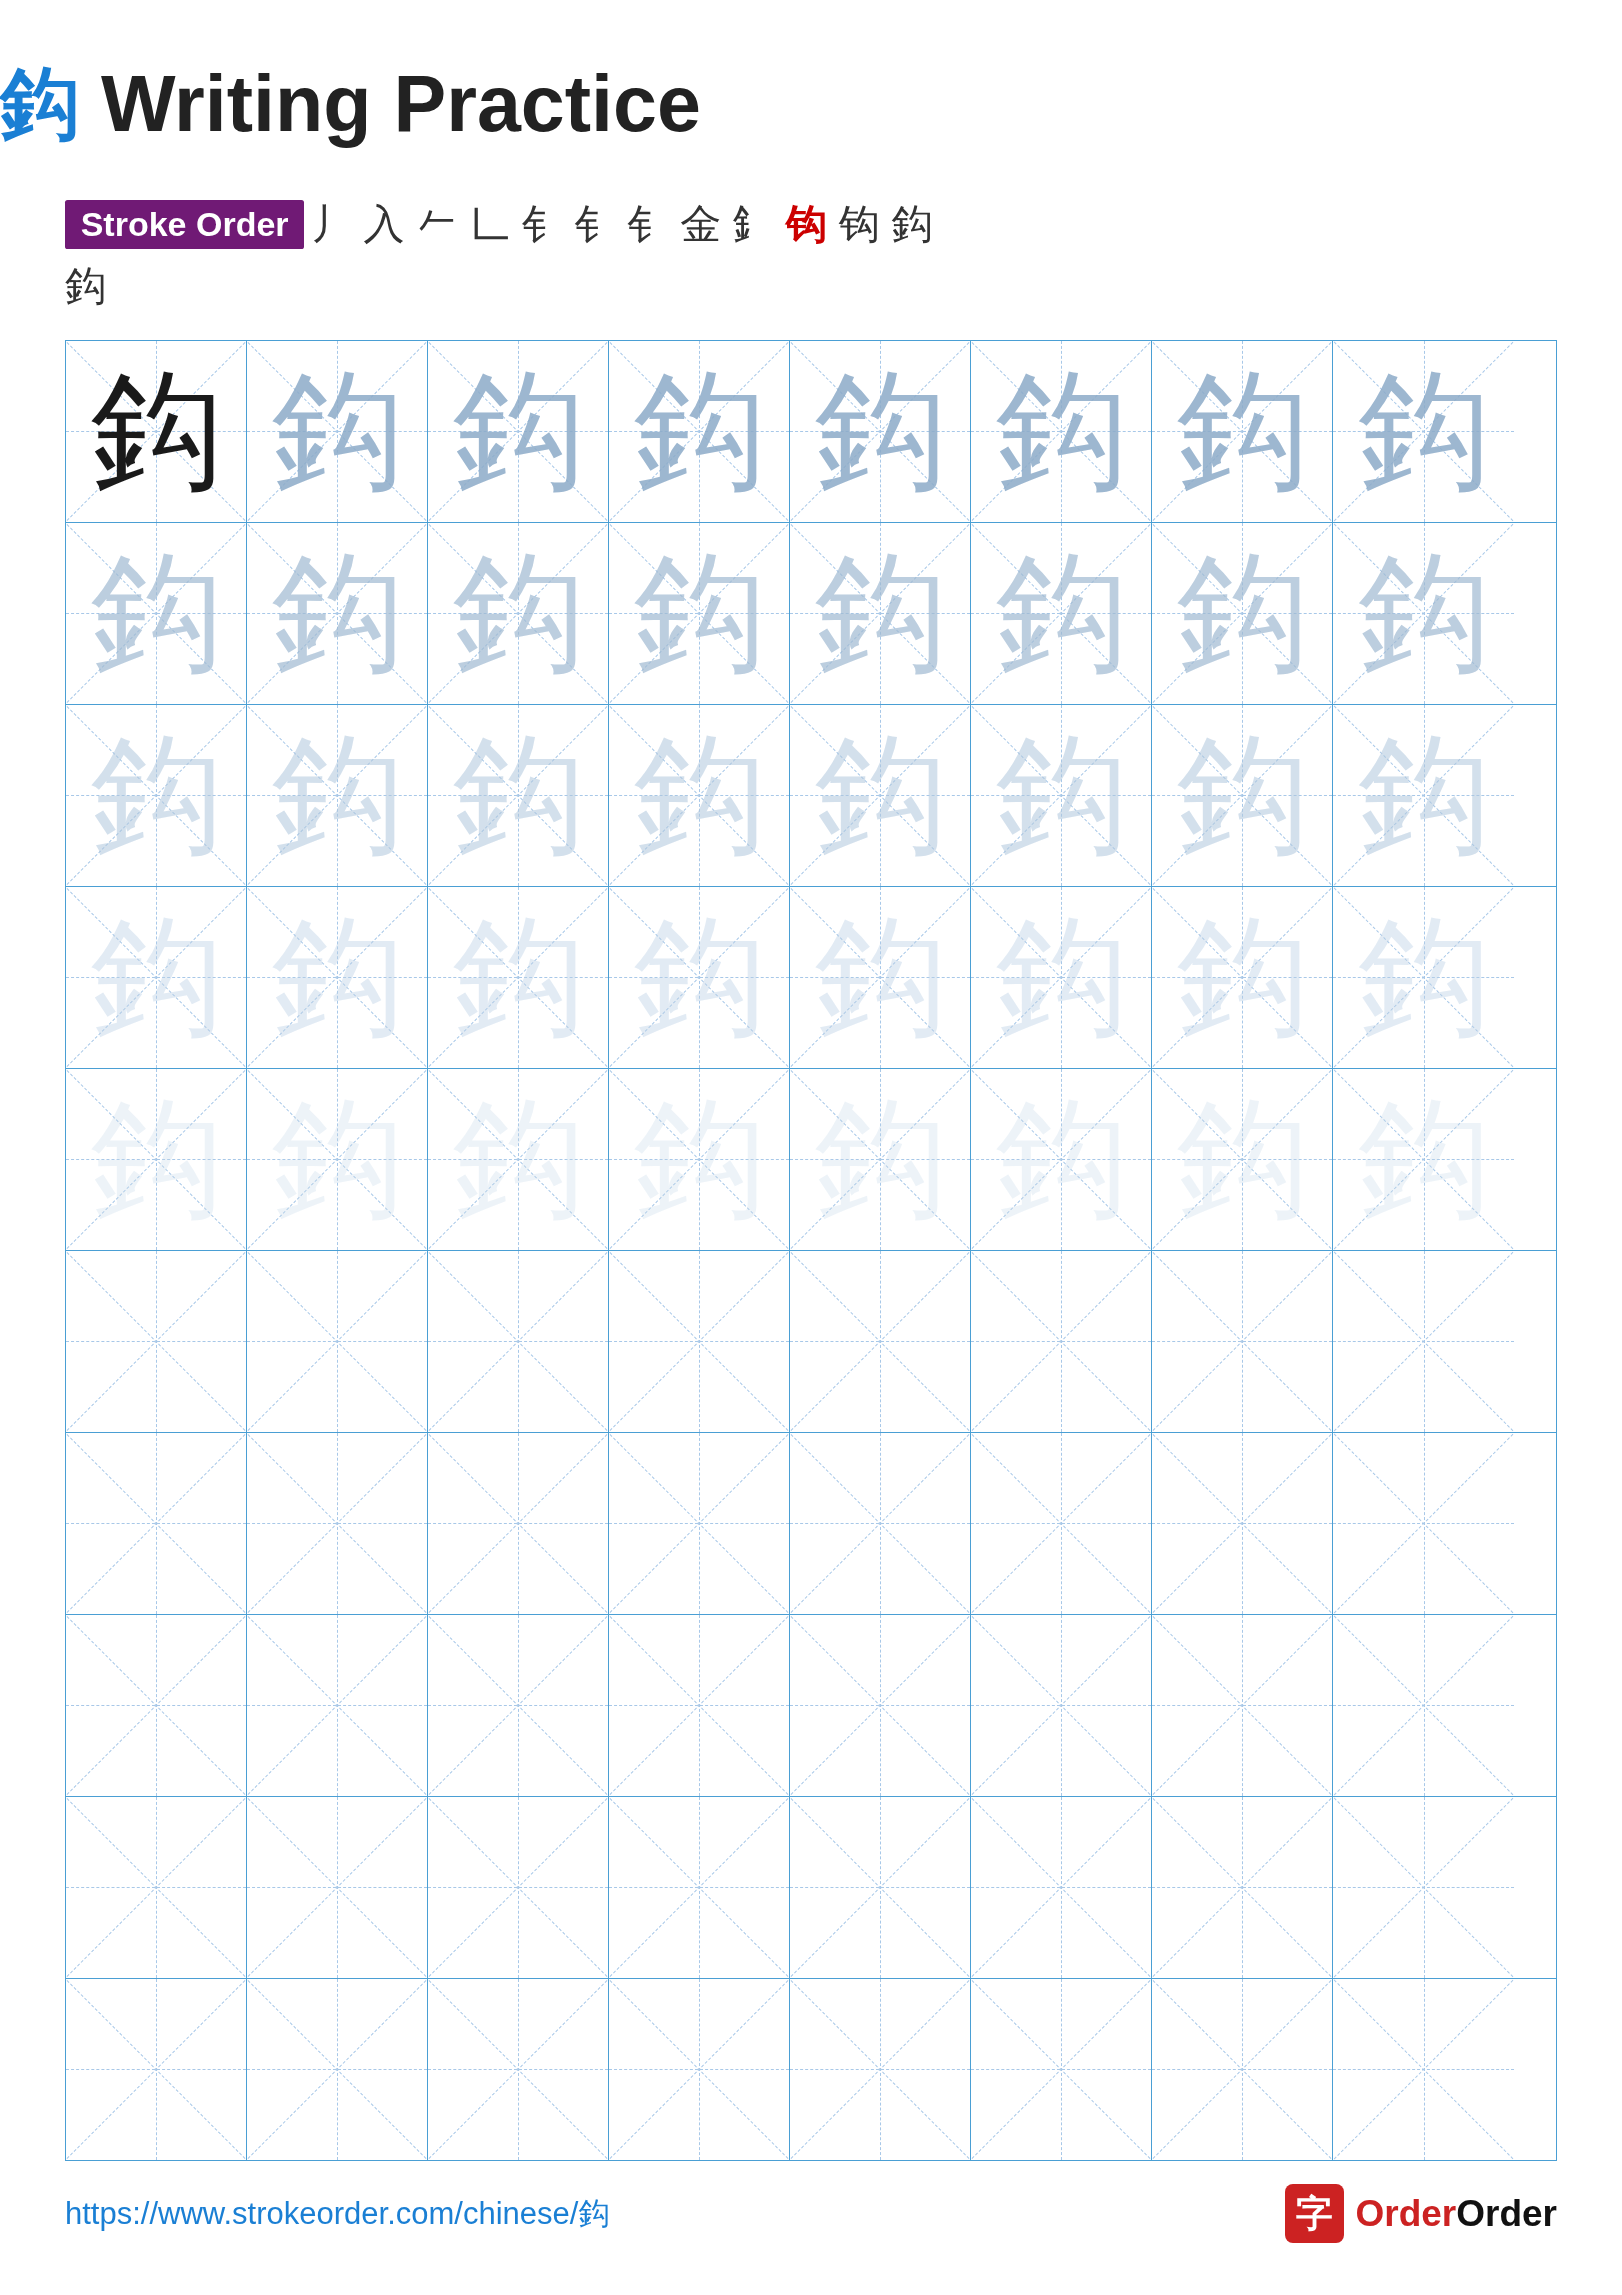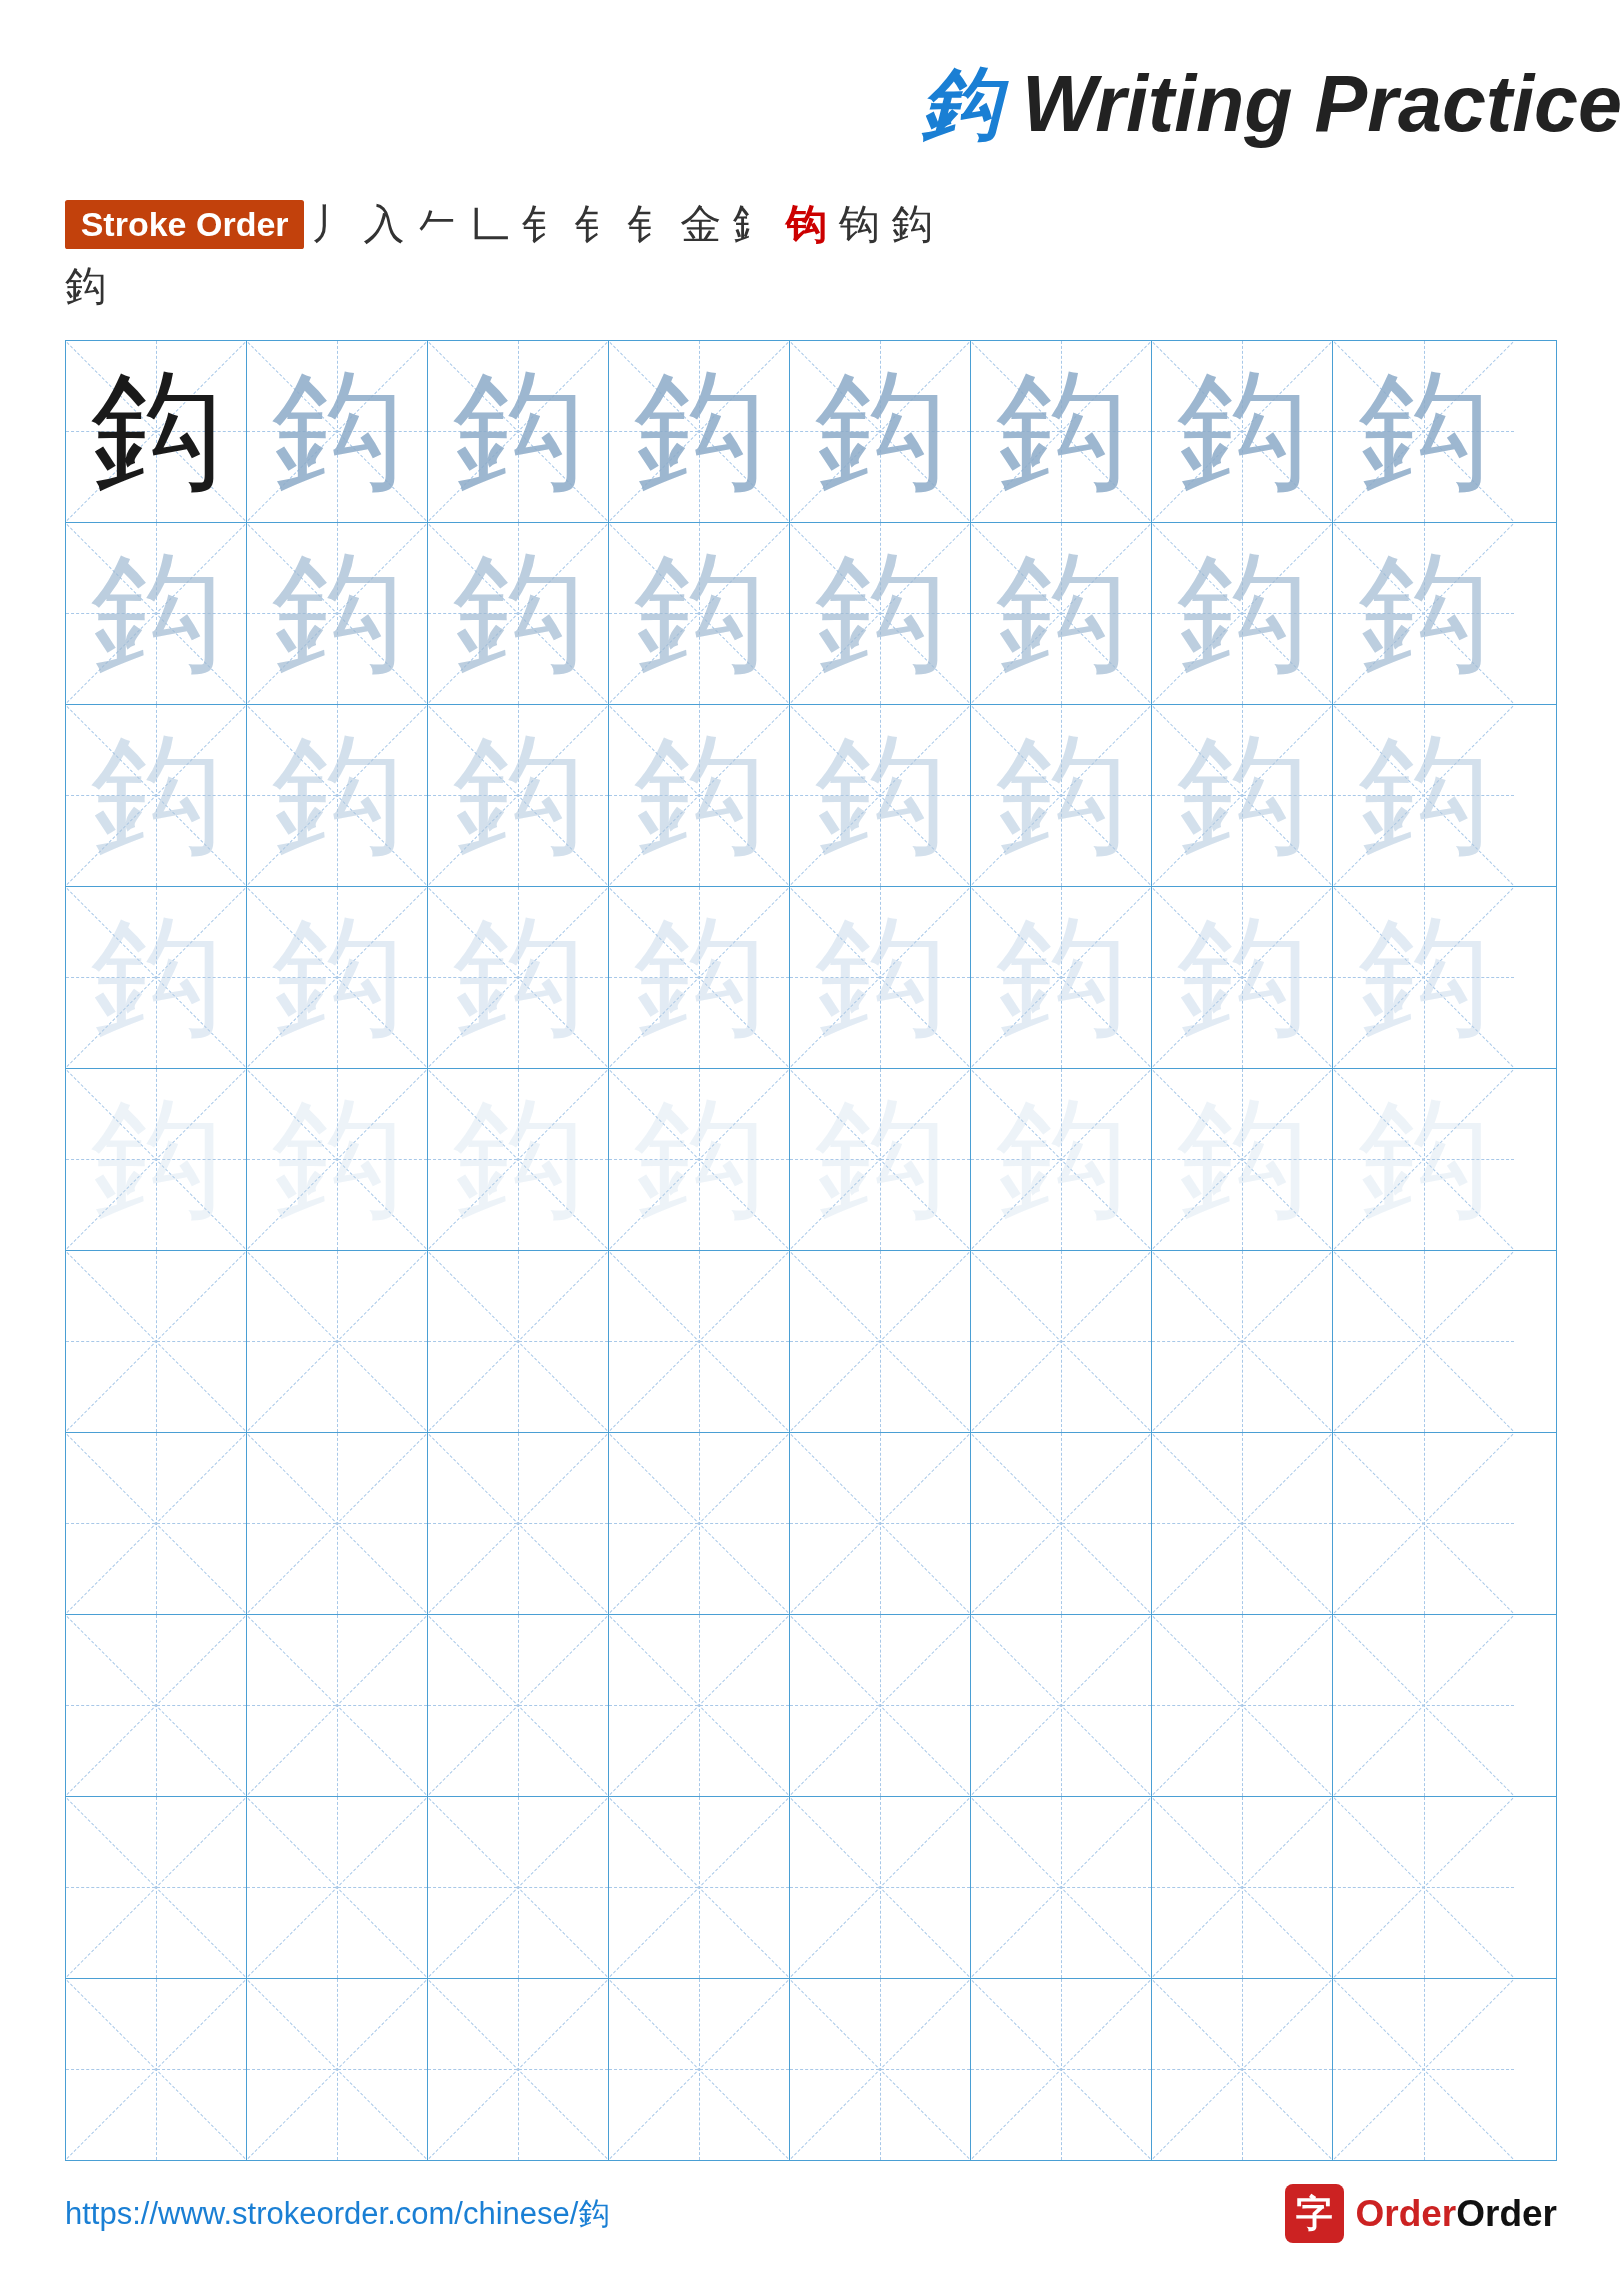--- a/index.html
+++ b/index.html
@@ -7,24 +7,23 @@
     body {
       width: 1622px;
       height: 2295px;
       background: #ffffff;
       font-family: serif;
       position: relative;
       overflow: hidden;
     }
 
     .page-title {
-      text-align: right;
+      text-align: left;
       padding-top: 52px;
       margin-bottom: 39px;
-      font-style: italic;
     }
 
     .title-char {
       color: #1a7fd4;
       font-size: 79px;
       font-weight: bold;
     }
 
     .title-text {
       color: #222;
@@ -39,21 +38,21 @@
 
     .stroke-order-row {
       display: flex;
       align-items: center;
       flex-wrap: wrap;
       gap: 6.5px;
       margin-bottom: 6.5px;
     }
 
     .stroke-order-badge {
-      background: #c2410c;
+      background: #701a75;
       color: white;
       padding: 5.2px 15.7px;
       font-size: 34px;
       font-family: Arial, sans-serif;
       font-weight: 600;
       border-radius: 2.6px;
       white-space: nowrap;
     }
 
     .stroke-chars {

